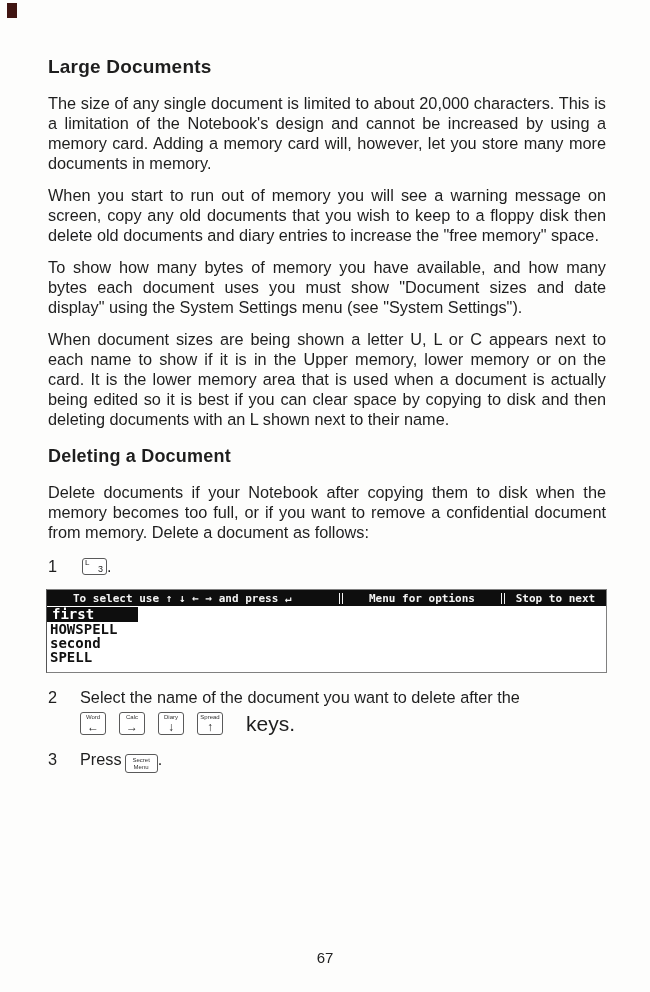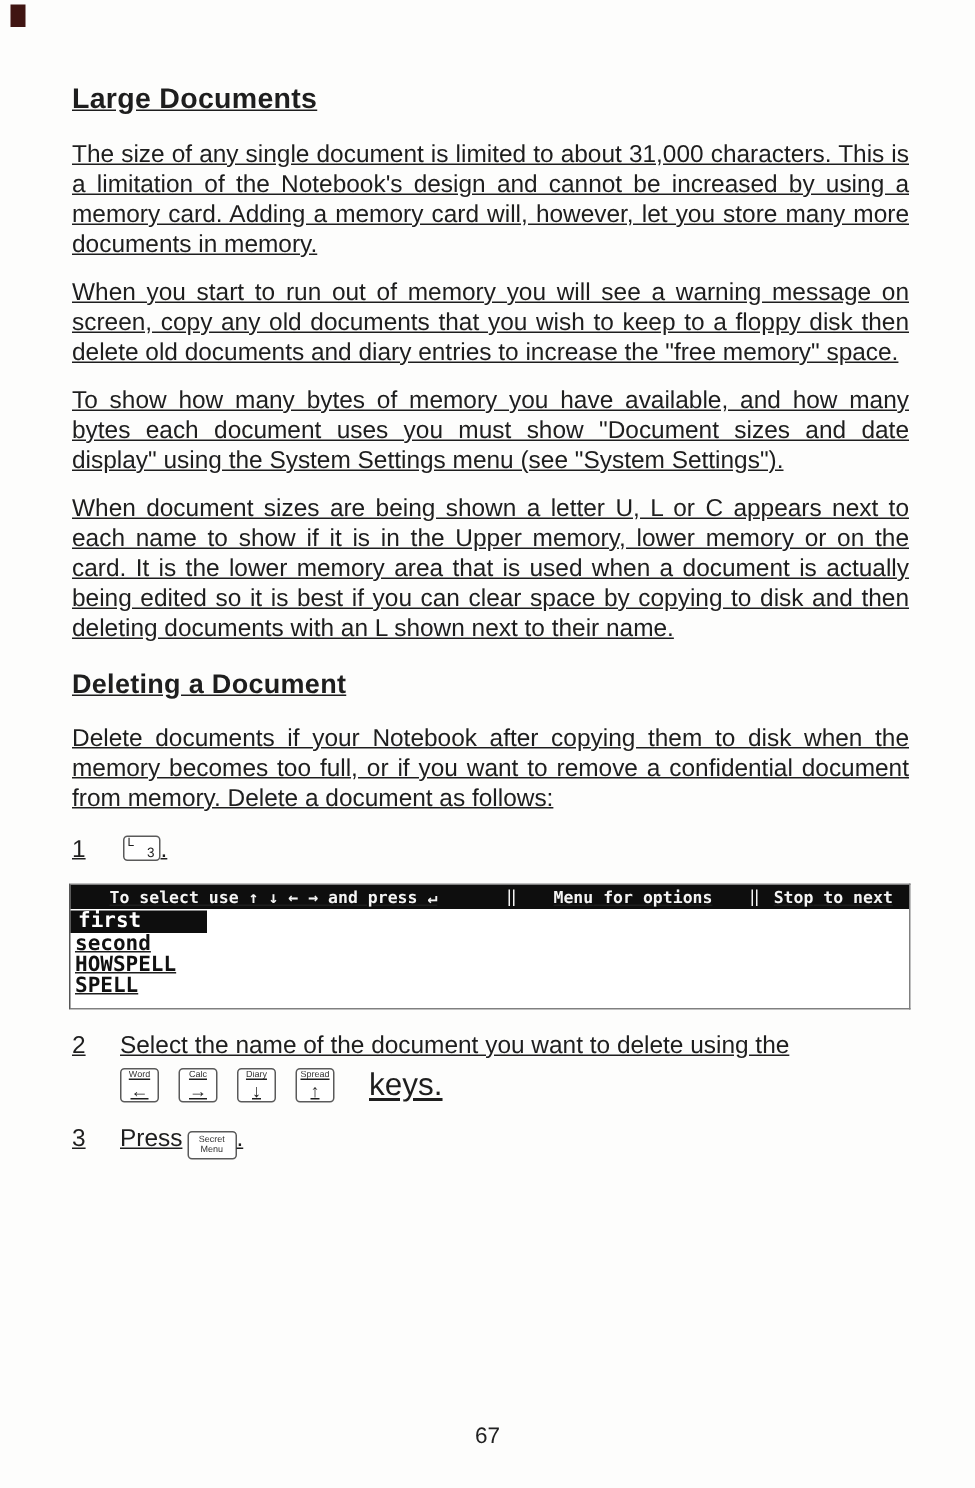--- a/index.html
+++ b/index.html
@@ -2,21 +2,21 @@
 <html><head>
 <meta charset="utf-8">
 <style>
   html,body{margin:0;padding:0;}
   body{
     width:650px;height:992px;position:relative;overflow:hidden;
     background:#fdfdfc;color:#1e1e1e;
     font-family:"Liberation Sans",sans-serif;
   }
   .scan-mark{position:absolute;left:7px;top:3px;width:10px;height:15px;background:#401512;}
-  .content{position:absolute;left:48px;top:56px;width:558px;text-decoration:underline;}
+  .content{position:absolute;left:48px;top:56px;width:558px;}
   .h1{font-size:19px;font-weight:bold;margin:0 0 15px 0;letter-spacing:.2px;}
   .h2{font-size:18px;font-weight:bold;margin:17px 0 15px 0;letter-spacing:.2px;}
   p.body-para{font-size:16.3px;line-height:20px;text-align:justify;margin:0 0 12px 0;}
   .step{display:flex;font-size:16.3px;line-height:20px;margin:14px 0 0 0;}
   .step-num{width:32px;flex:none;}
   .step-body{flex:1;}
   
   .keycap{display:inline-block;border:1px solid #5a5a5a;border-radius:3px;background:#fff;box-sizing:border-box;}
   .key-l3{position:relative;width:25px;height:17px;vertical-align:-3px;margin-left:2px;}
   .key-l3 .kt{position:absolute;top:-1px;left:2px;font-size:8px;line-height:9px;}
@@ -45,21 +45,21 @@
 </style>
 </head>
 <body>
 
 <div class="scan-mark"></div>
 
 <div class="content">
 
   <div class="h1">Large Documents</div>
 
-  <p class="body-para">The size of any single document is limited to about 31,000 characters. This is a limitation of the Notebook's design and cannot be increased by using a memory card. Adding a memory card will, however, let you store many more documents in memory.</p>
+  <p class="body-para">The size of any single document is limited to about 20,000 characters. This is a limitation of the Notebook's design and cannot be increased by using a memory card. Adding a memory card will, however, let you store many more documents in memory.</p>
   <p class="body-para">When you start to run out of memory you will see a warning message on screen, copy any old documents that you wish to keep to a floppy disk then delete old documents and diary entries to increase the "free memory" space.</p>
   <p class="body-para">To show how many bytes of memory you have available, and how many bytes each document uses you must show "Document sizes and date display" using the System Settings menu (see "System Settings").</p>
   <p class="body-para">When document sizes are being shown a letter U, L or C appears next to each name to show if it is in the Upper memory, lower memory or on the card. It is the lower memory area that is used when a document is actually being edited so it is best if you can clear space by copying to disk and then deleting documents with an L shown next to their name.</p>
 
   <div class="h2">Deleting a Document</div>
 
   <p class="body-para">Delete documents if your Notebook after copying them to disk when the memory becomes too full, or if you want to remove a confidential document from memory.  Delete a document as follows:</p>
 
   <div class="step">
     <span class="step-num">1</span>
@@ -71,30 +71,30 @@
   <div class="screen">
     <div class="menubar">
       <span class="mb-left">To select use ↑ ↓ ← → and press ↵</span>
       <span class="bar-sep"></span>
       <span class="mb-mid"><b>Menu</b><span> for options</span></span>
       <span class="bar-sep"></span>
       <span class="mb-right"><b>Stop</b><span> to next</span></span>
     </div>
     <div class="doc-list">
       <div class="doc-line"><span class="doc-sel">first</span></div>
+      <div class="doc-line">HOWSPELL</div>
       <div class="doc-line">second</div>
-      <div class="doc-line">HOWSPELL</div>
       <div class="doc-line">SPELL</div>
     </div>
   </div>
 
   <div class="step">
     <span class="step-num">2</span>
     <span class="step-body">
-      <span>Select the name of the document you want to delete using the</span>
+      <span>Select the name of the document you want to delete after the</span>
       <span class="keys-row">
         <span class="keycap key-arrow">
             <span class="kl">Word</span>
             <span class="ka">←</span>
           </span>
         <span class="keycap key-arrow">
             <span class="kl">Calc</span>
             <span class="ka">→</span>
           </span>
         <span class="keycap key-arrow">

